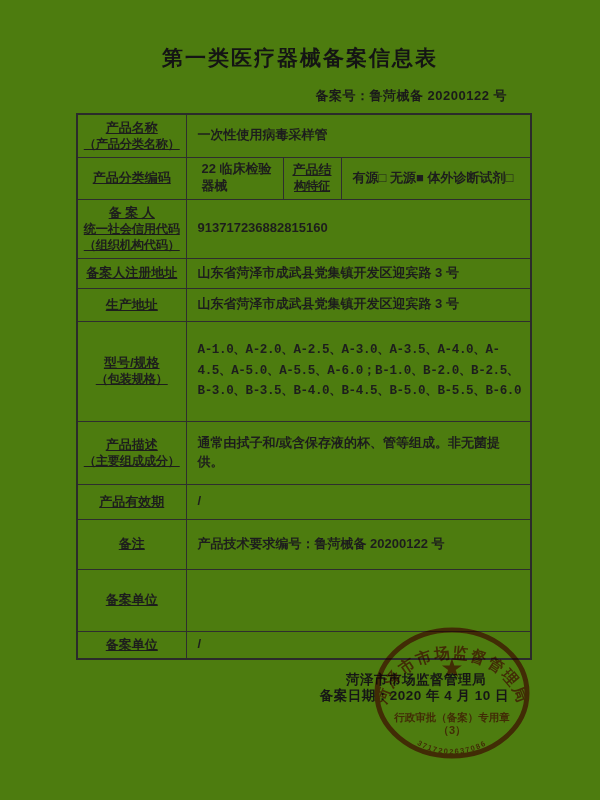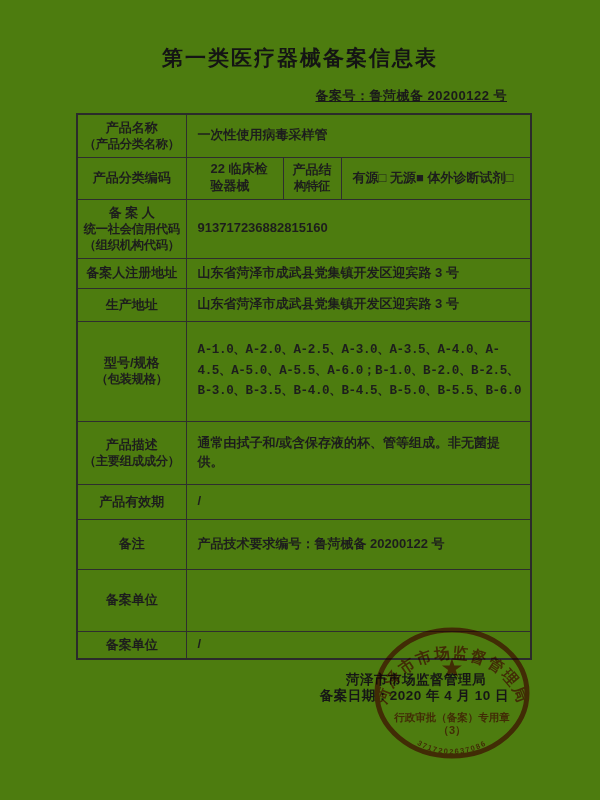--- a/index.html
+++ b/index.html
@@ -15,39 +15,38 @@
 
   .doc-title {
     position:absolute; top:44px; left:0; width:100%;
     text-align:center; font-size:21px; font-weight:bold;
     letter-spacing:2px; color:#141414;
   }
   .filing-no {
     position:absolute; top:87px; right:93px;
     font-size:13px; font-weight:bold; color:#1a1a1a;
     letter-spacing:0.5px;
-    text-decoration:underline;
   }
 
   table.form {
     position:absolute; left:76px; top:113px;
     width:454px; table-layout:fixed; border-collapse:collapse;
     border:2px solid #2b2b2b;
   }
   table.form td {
     border:1px solid #2e2e2e;
     font-size:13px; font-weight:bold;
     vertical-align:middle;
     color:#1d1d1d;
   }
-  td.lab { text-align:center; line-height:1.32; padding:2px 1px; }
+  td.lab { text-align:center; line-height:1.32; padding:2px 1px;text-decoration:underline; }
   td.lab .sub { display:block; font-size:12.3px; letter-spacing:-0.3px; }
   td.val { padding:2px 8px 2px 11px; line-height:1.45; }
   td.val.small { font-size:12.6px; line-height:1.62; font-family:"Liberation Mono","DejaVu Sans Mono",monospace; font-weight:bold; letter-spacing:-0.4px; }
-  td.center { text-align:left; padding:2px 4px 2px 24px; line-height:1.3; }
+  td.center { text-align:left; padding:2px 4px 2px 15px; line-height:1.3; }
 
   .overlay-issuer {
     position:absolute; z-index:3;
     font-weight:bold; color:#161616; white-space:nowrap;
   }
   #issuer-authority { top:671px; right:114px; font-size:13.5px; letter-spacing:0.5px; }
   #issuer-date { top:687px; right:91px; font-size:13.5px; letter-spacing:0.5px; }
 
   .seal {
     position:absolute; left:371px; top:624px; width:162px; height:140px;

